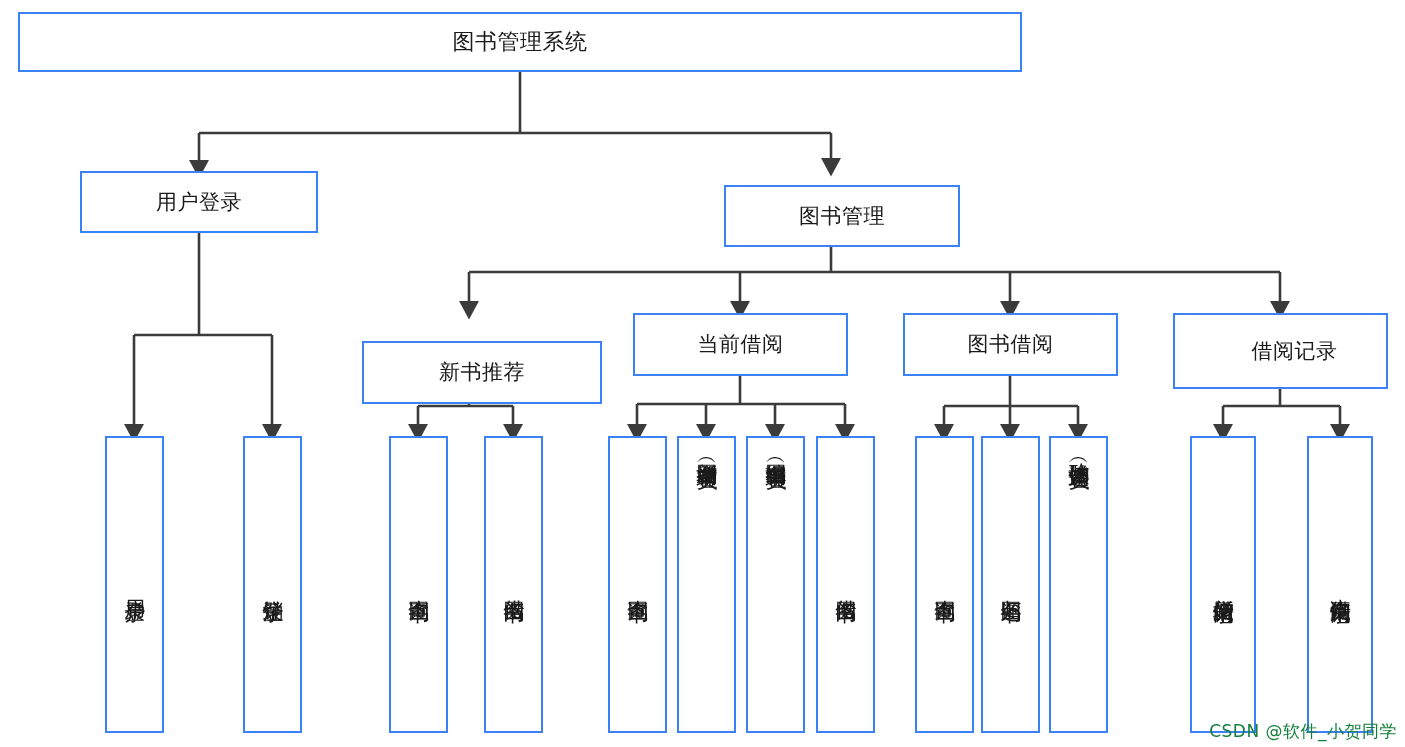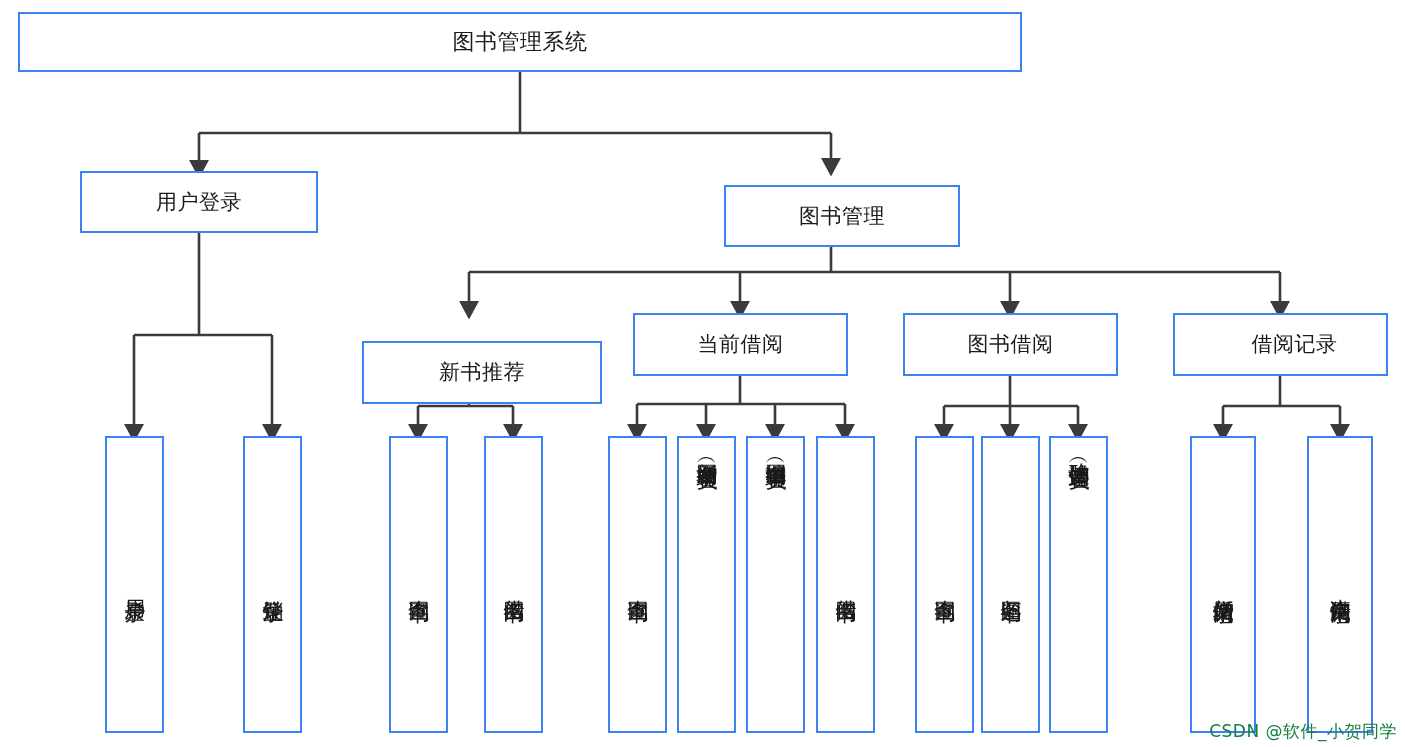--- a/index.html
+++ b/index.html
@@ -152,21 +152,21 @@
   </div>
 
   <div class="node horizontal" style="left:633px; top:313px; width:215px; height:63px;">
     <span class="node-label">当前借阅</span>
   </div>
 
   <div class="node horizontal" style="left:903px; top:313px; width:215px; height:63px;">
     <span class="node-label">图书借阅</span>
   </div>
 
-  <div class="node horizontal" style="left:1173px; top:313px; width:215px; height:63px;padding-left:28px;">
+  <div class="node horizontal" style="left:1173px; top:313px; width:215px; height:76px;padding-left:28px;">
     <span class="node-label">借阅记录</span>
   </div>
 
   <div class="node vertical mid-text" style="left:105px; top:436px; width:59px; height:297px;">
     <span class="node-label">用户登录</span>
   </div>
 
   <div class="node vertical mid-text" style="left:243px; top:436px; width:59px; height:297px;">
     <span class="node-label">注销登录</span>
   </div>

